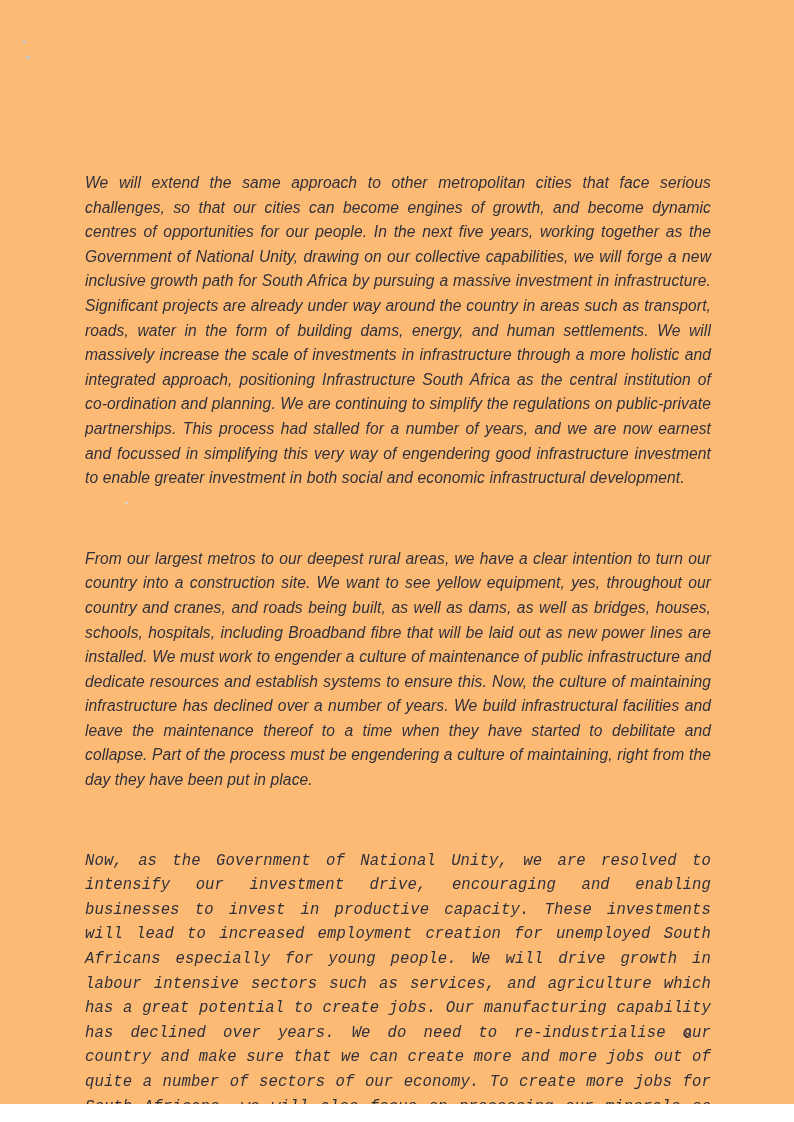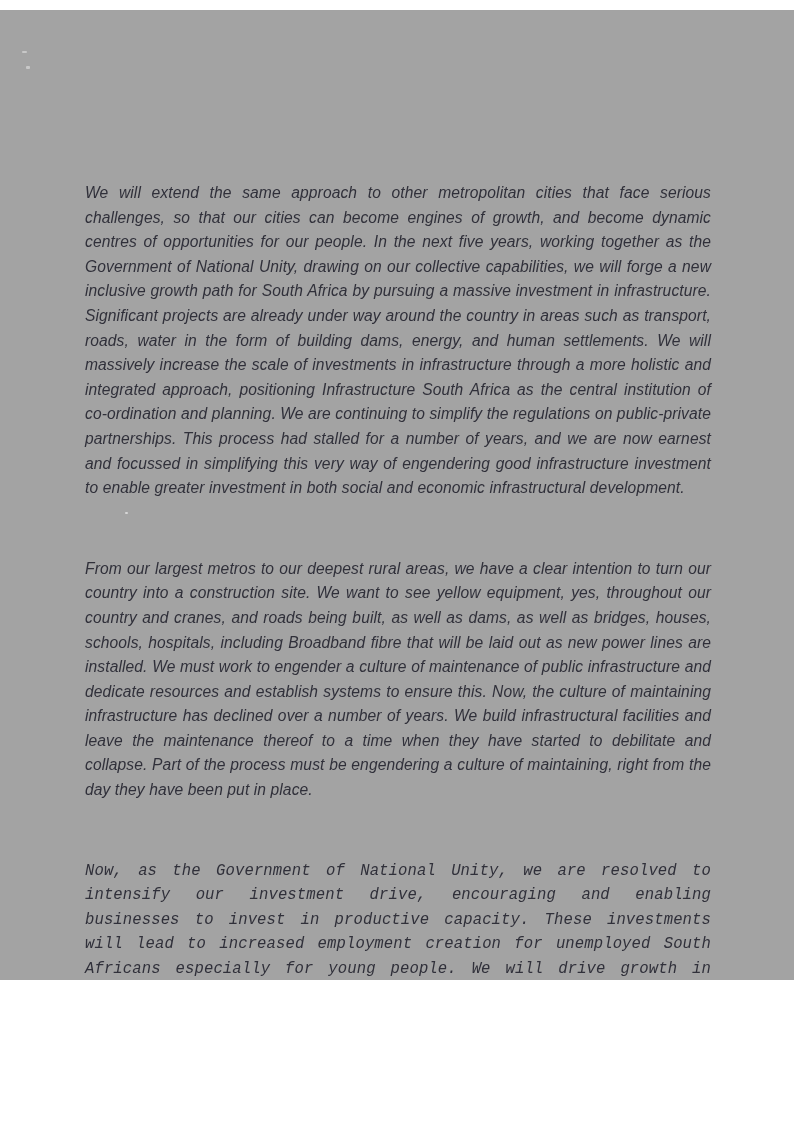--- a/index.html
+++ b/index.html
@@ -3,25 +3,24 @@
 <meta charset="utf-8">
 <style>
   html, body {
     margin: 0;
     padding: 0;
     background: #ffffff;
   }
   .page {
     position: relative;
     width: 794px;
-    height: 970px;
-    background: #a3a3a3;
+    height: 1104px;
+    background: #fdba74;
     overflow: hidden;
     font-family: "Liberation Sans", sans-serif;
-    margin-top: 10px;
   }
   .content {
     position: absolute;
     left: 85px;
     top: 171px;
     width: 626px;
   }
   .content p {
     margin: 0 0 56px 0;
     font-style: italic;

